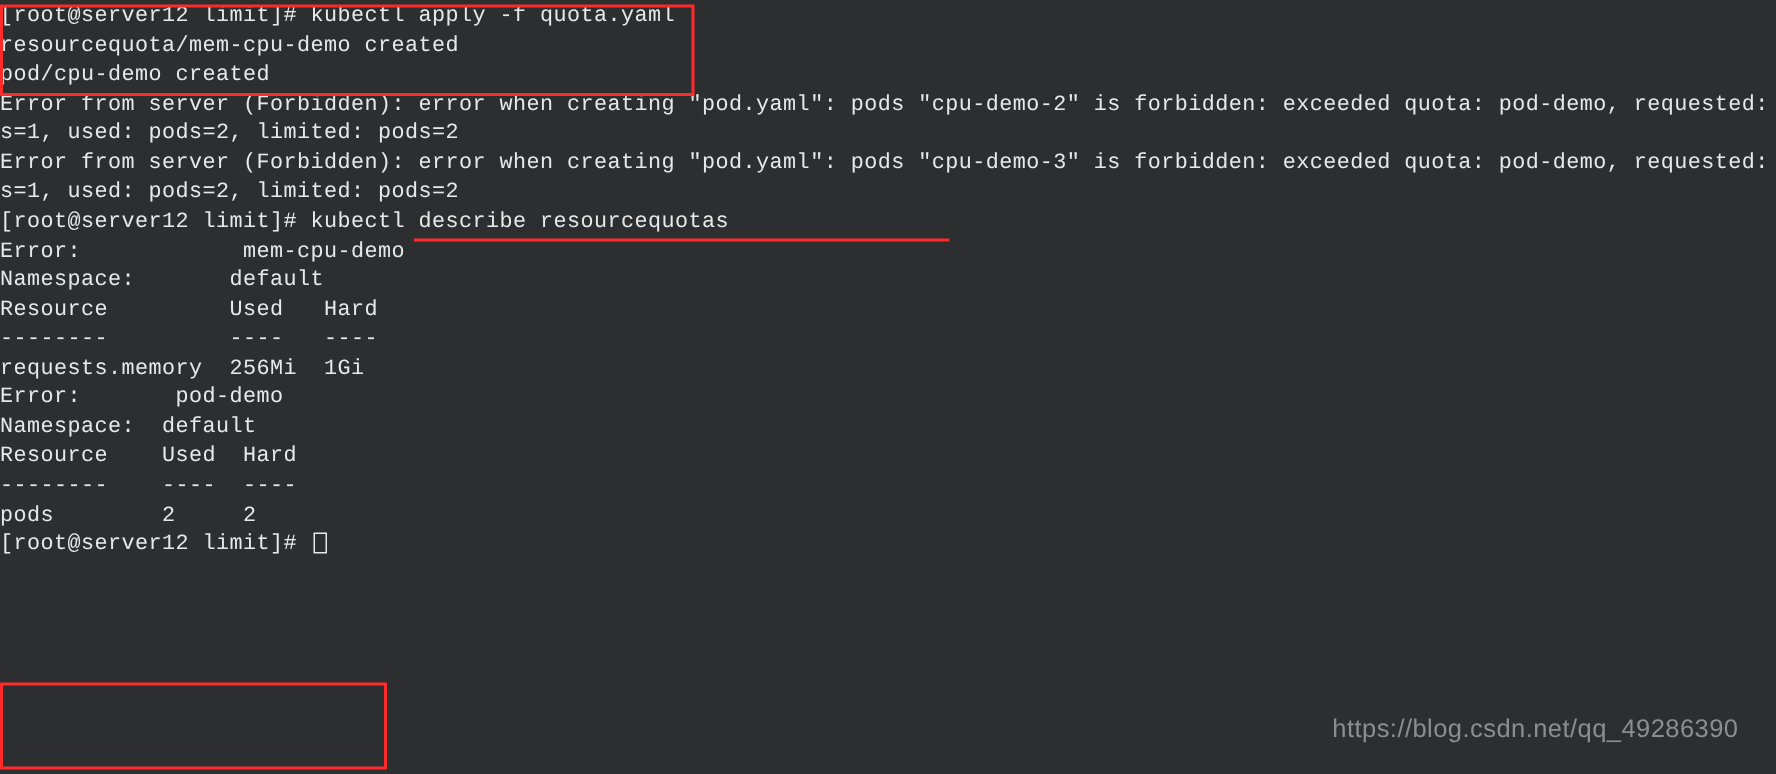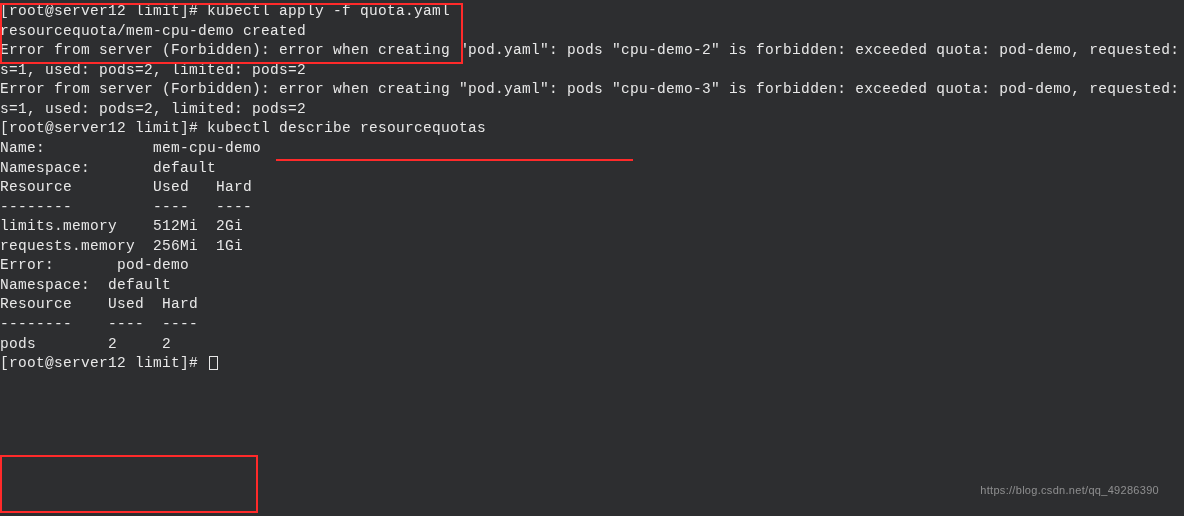--- a/index.html
+++ b/index.html
@@ -48,49 +48,49 @@
       width: 258px;
       height: 58px;
       border: 2px solid #ff2a2a;
       pointer-events: none;
     }
     .watermark {
       position: absolute;
       right: 25px;
       bottom: 18px;
       color: rgba(220,220,220,0.55);
-      font-size: 11px;
+      font-size: 17px;
       font-family: Arial, sans-serif;
       letter-spacing: 0.3px;
     }
     .cursor-block {
       display: inline-block;
       width: 9px;
       height: 14px;
       border: 1px solid #e8e8e8;
       vertical-align: middle;
       margin-left: 2px;
     }
   </style>
 </head>
 <body>
 
 <div>
   <div class="line">[root@server12 limit]# kubectl apply -f quota.yaml</div>
   <div class="line">resourcequota/mem-cpu-demo created</div>
+  <div class="line">pod/cpu-demo created</div>
   <div class="line">Error from server (Forbidden): error when creating "pod.yaml": pods "cpu-demo-2" is forbidden: exceeded quota: pod-demo, requested:</div>
   <div class="line">s=1, used: pods=2, limited: pods=2</div>
   <div class="line">Error from server (Forbidden): error when creating "pod.yaml": pods "cpu-demo-3" is forbidden: exceeded quota: pod-demo, requested:</div>
   <div class="line">s=1, used: pods=2, limited: pods=2</div>
   <div class="line">[root@server12 limit]# kubectl describe resourcequotas</div>
-  <div class="line">Name:            mem-cpu-demo</div>
+  <div class="line">Error:            mem-cpu-demo</div>
   <div class="line">Namespace:       default</div>
   <div class="line">Resource         Used   Hard</div>
   <div class="line">--------         ----   ----</div>
-  <div class="line">limits.memory    512Mi  2Gi</div>
   <div class="line">requests.memory  256Mi  1Gi</div>
   <div class="line"></div>
   <div class="line"></div>
   <div class="line">Error:       pod-demo</div>
   <div class="line">Namespace:  default</div>
   <div class="line">Resource    Used  Hard</div>
   <div class="line">--------    ----  ----</div>
   <div class="line">pods        2     2</div>
   <div class="line"><span>[root@server12 limit]# </span><span class="cursor-block"></span></div>
 </div>

